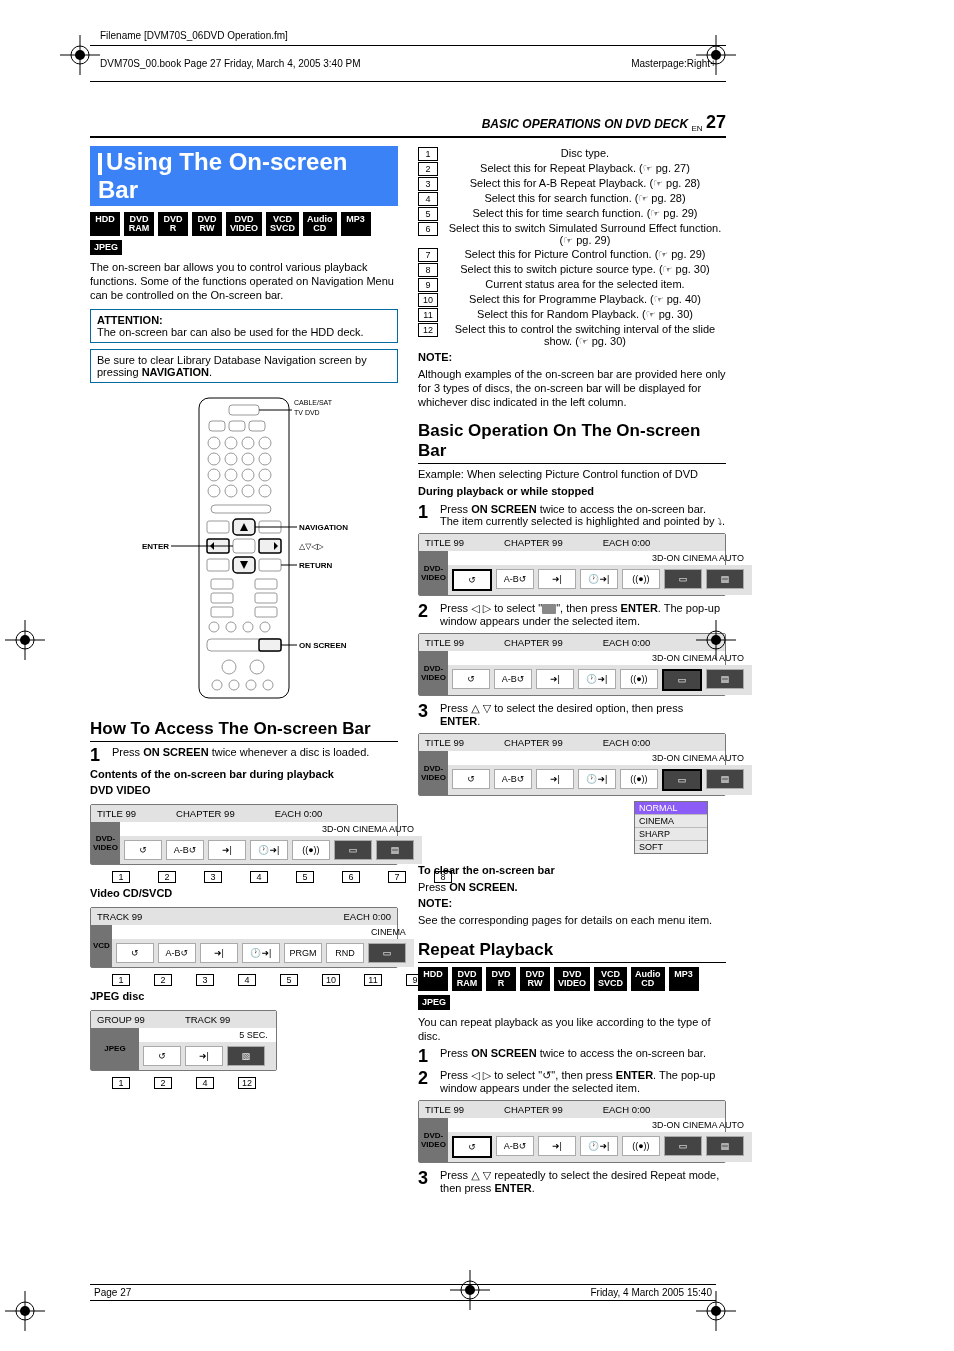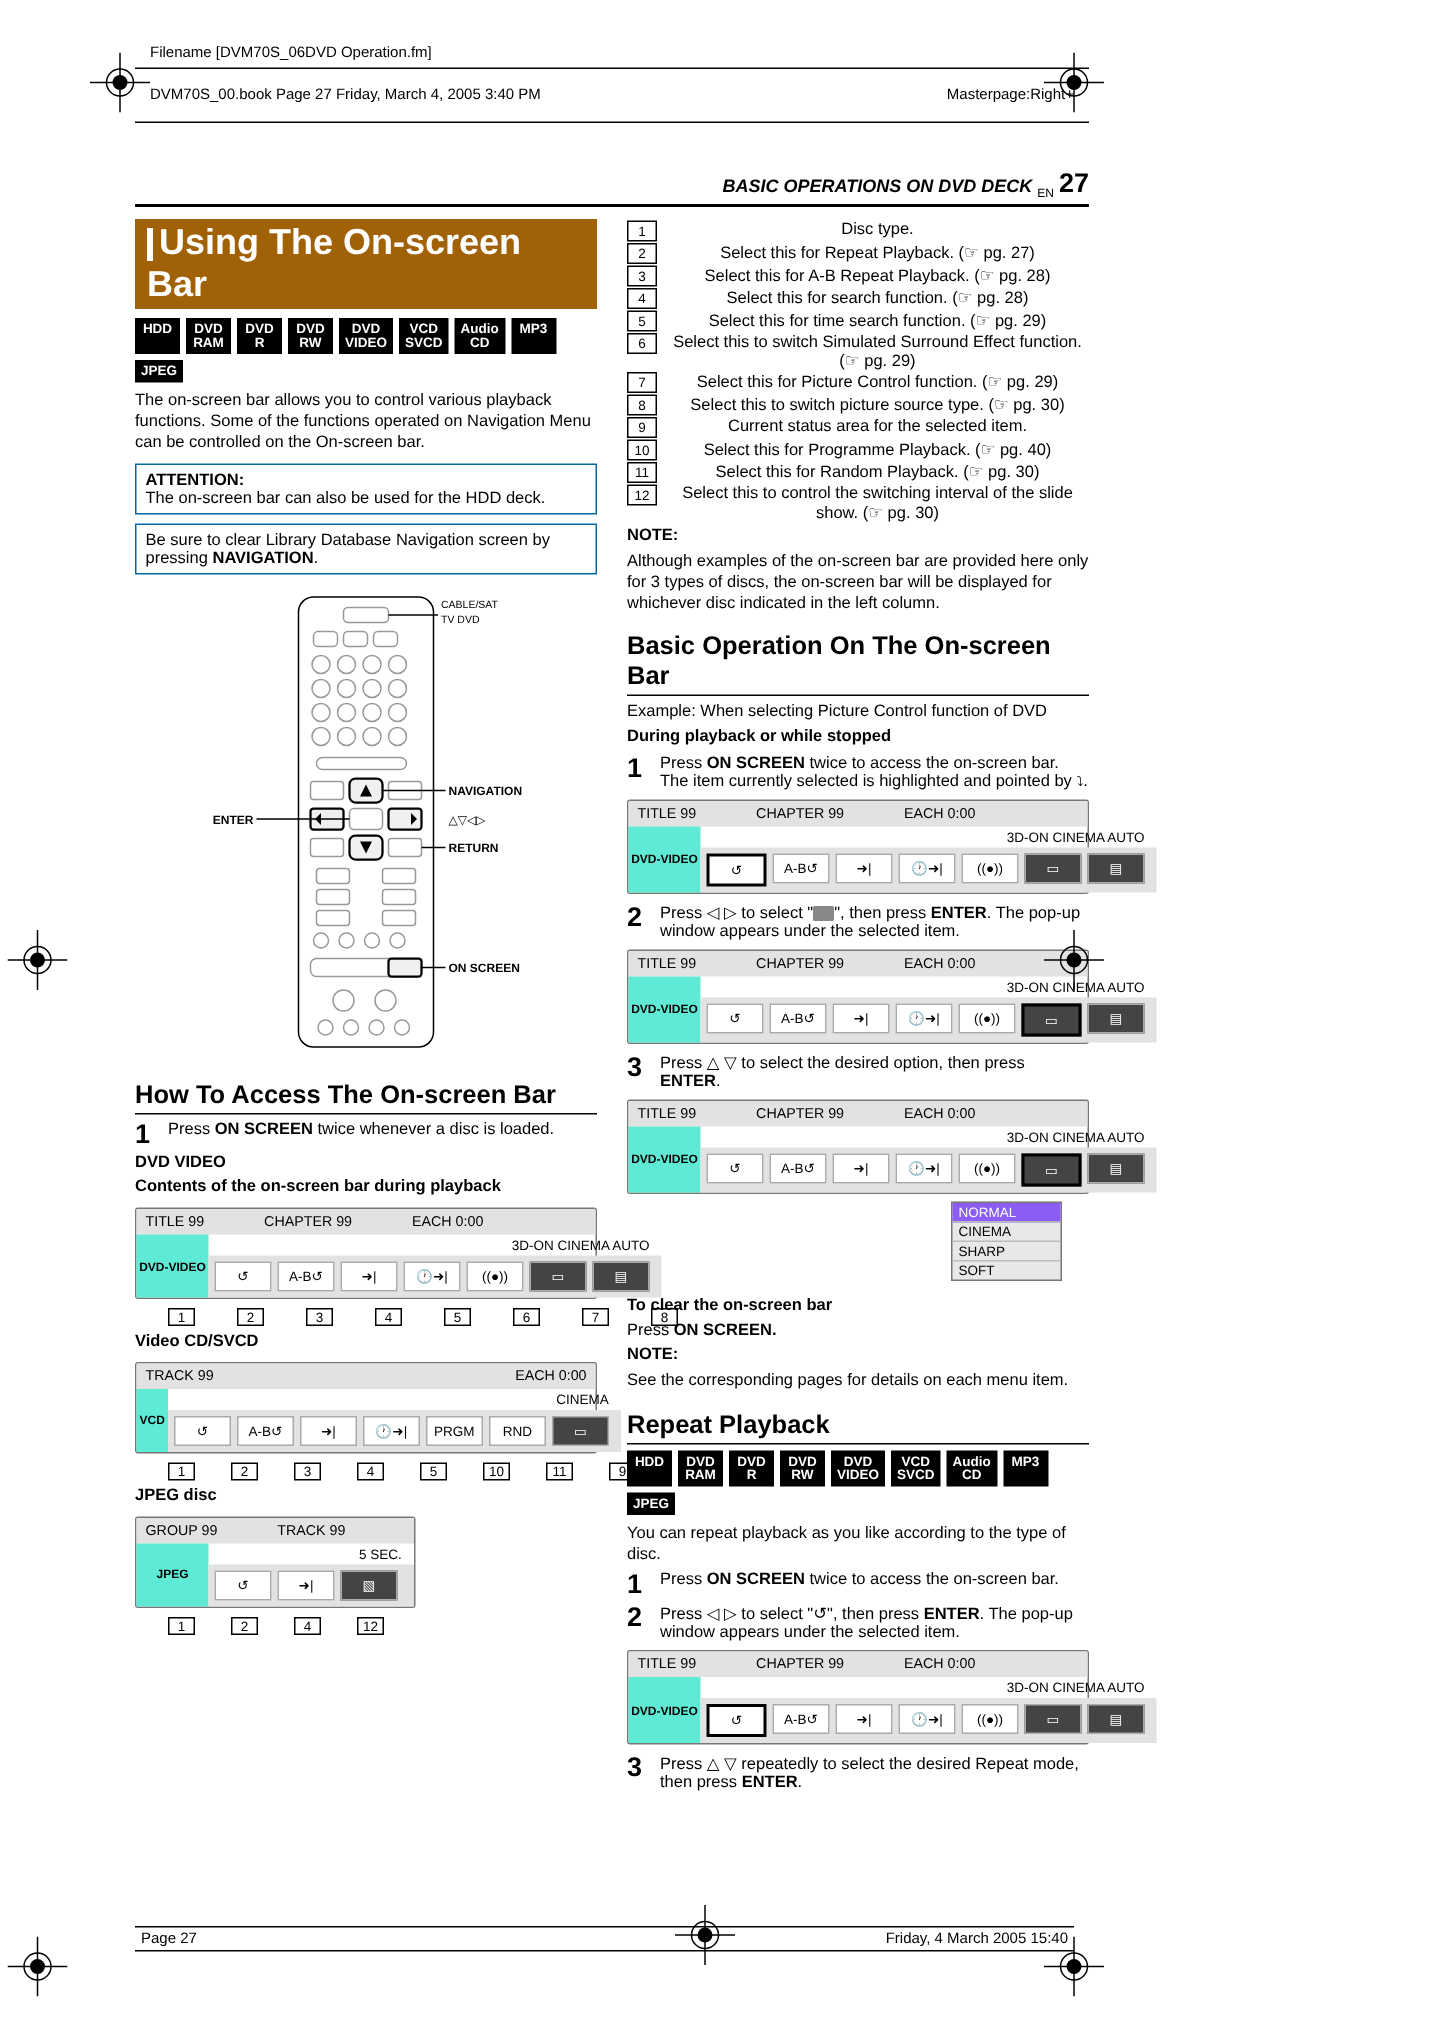--- a/index.html
+++ b/index.html
@@ -53,21 +53,21 @@
   .running-head .lang { font-style: normal; font-weight: normal; font-size: 8px; vertical-align: sub;}
   .running-head .pageno { font-style: normal; font-size: 18px; font-weight: bold; }
 
   .columns {
     display: flex;
     gap: 20px;
   }
   .col { flex: 1; min-width: 0; }
 
   h1.section-title {
-    background: #a16207;
+    background: #3b82f6;
     color: #fff;
     display: inline-block;
     padding: 2px 4px 2px 8px;
     font-size: 24px;
     font-family: "Arial Narrow", Arial, sans-serif;
     font-weight: bold;
     margin: 0 0 6px 0;
     font-stretch: condensed;
   }
   h1.section-title::before {
@@ -152,23 +152,23 @@
     padding: 3px 6px;
     gap: 40px;
     font-size: 9.5px;
   }
   .osb-top span { white-space: nowrap; }
   .osb-mid {
     display: flex;
     align-items: stretch;
   }
   .osb-left {
-    background: #5eead4;
-    display: flex;
-    flex-direction: row;
+    background: #737373;
+    display: flex;
+    flex-direction: column;
     justify-content: center;
     align-items: center;
     width: 44px;
     font-size: 8px;
     font-weight: bold;
     padding: 4px 2px;
   }
   .osb-right {
     flex: 1;
     display: flex;
@@ -442,22 +442,22 @@
 
       <h2 class="subhead">How To Access The On-screen Bar</h2>
 
       <div class="step">
         <div class="num">1</div>
         <div class="body">
           <span>Press </span><span class="bold">ON SCREEN</span><span> twice whenever a disc is loaded.</span>
         </div>
       </div>
 
+      <p class="bold">Contents of the on-screen bar during playback</p>
       <p class="bold">DVD VIDEO</p>
-      <p class="bold">Contents of the on-screen bar during playback</p>
 
       
       <div class="osb">
         <div class="osb-top">
           <span>TITLE 99</span>
           <span>CHAPTER 99</span>
           <span>EACH 0:00</span>
         </div>
         <div class="osb-mid">
           <div class="osb-left">

